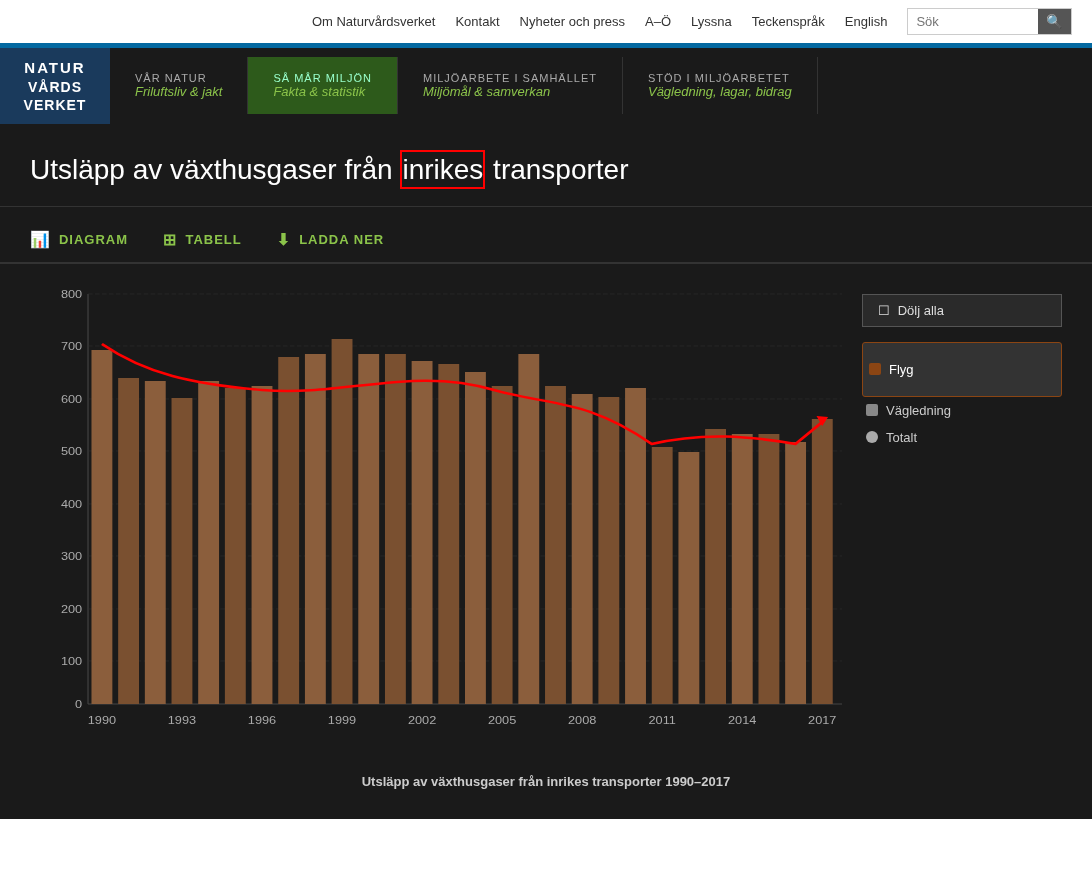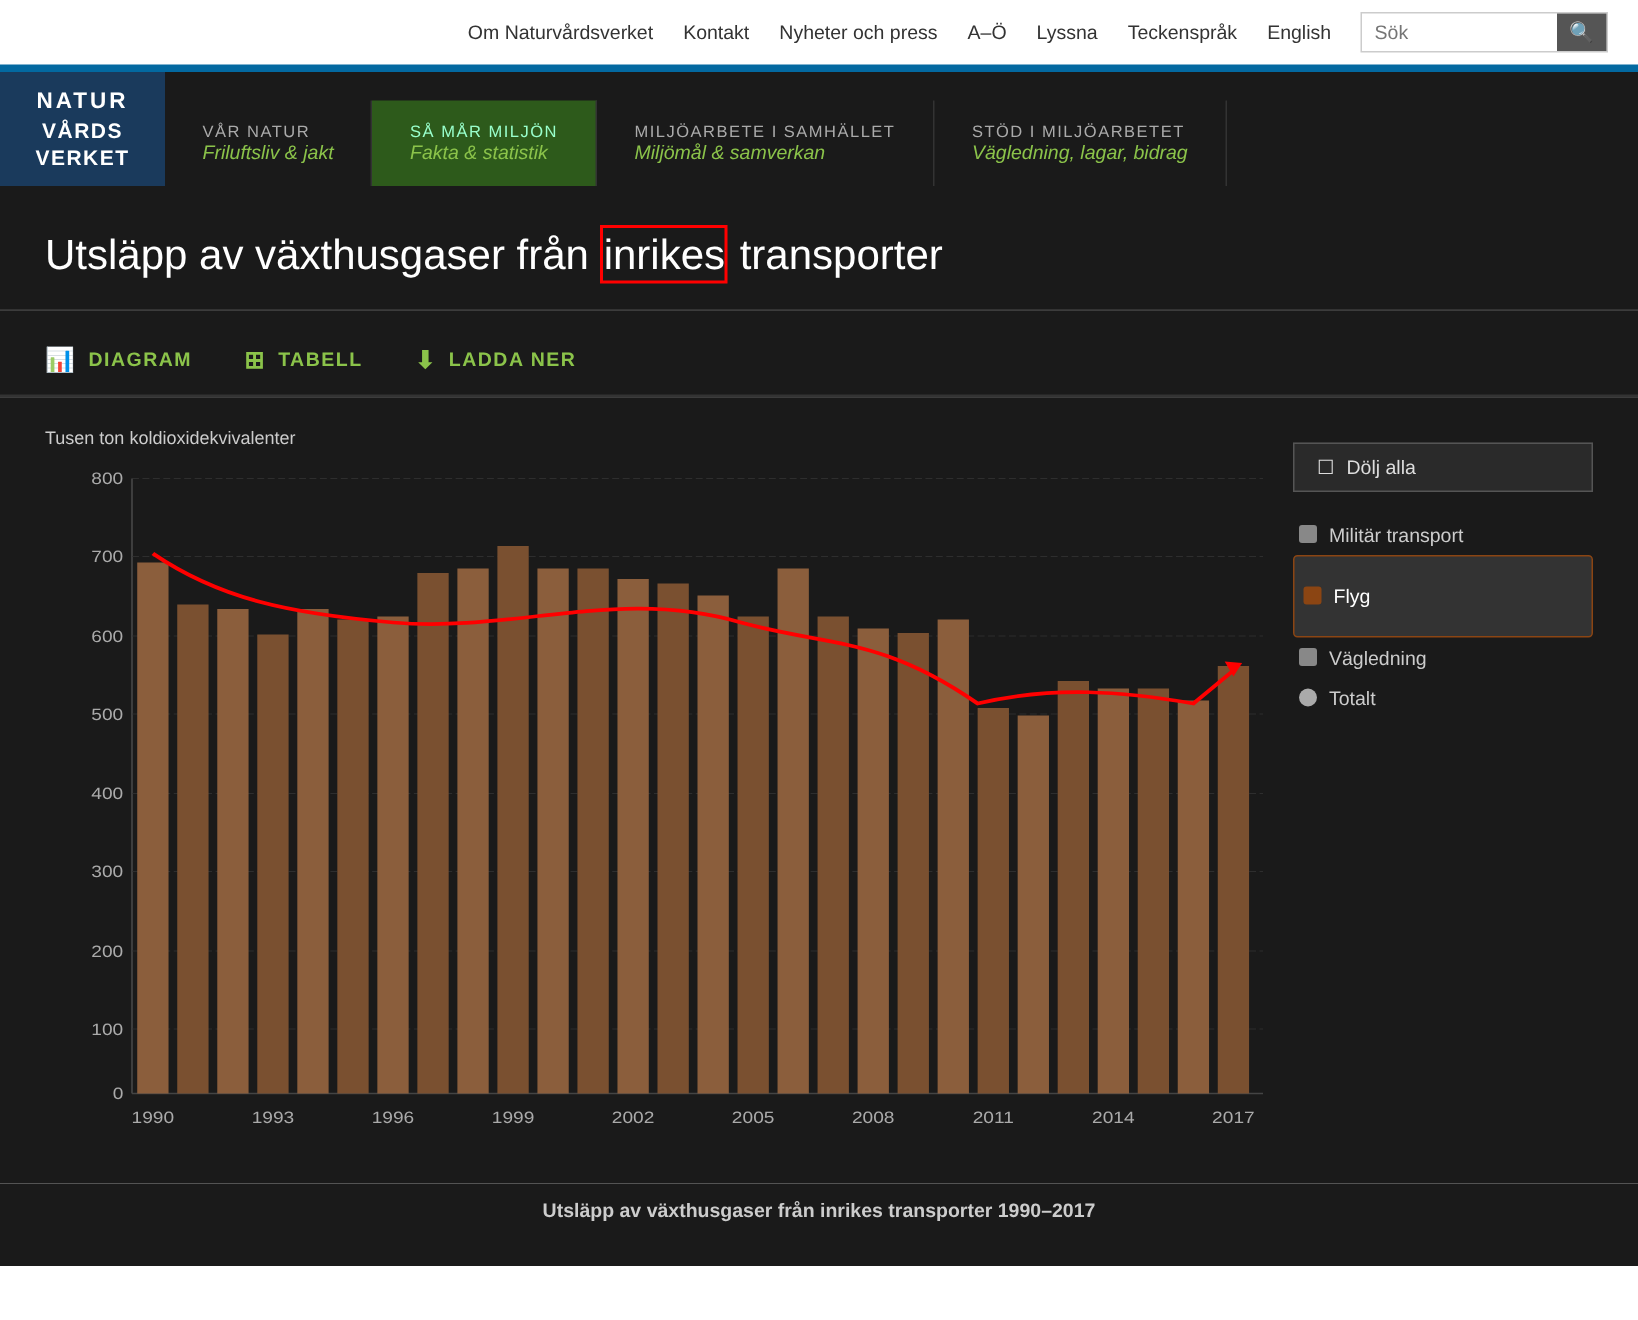--- a/index.html
+++ b/index.html
@@ -11,21 +11,21 @@
     .top-nav .search-box { display: flex; align-items: center; border: 1px solid #ccc; }
     .top-nav .search-box input { border: none; outline: none; padding: 4px 8px; font-size: 13px; width: 130px; }
     .top-nav .search-box button { background: #555; border: none; color: #fff; padding: 5px 8px; cursor: pointer; }
 
     
     .main-header { background: #1a1a1a; display: flex; align-items: stretch; }
     .logo-box { background: #1a3a5c; padding: 10px 15px; display: flex; align-items: center; justify-content: center; min-width: 110px; }
     .logo-text { color: #fff; font-weight: bold; font-size: 14px; line-height: 1.3; text-align: center; text-transform: uppercase; letter-spacing: 1px; }
     .logo-text .natur { font-size: 15px; letter-spacing: 2px; }
 
-    .main-nav { display: flex; align-items: flex-end; flex: 1; }
+    .main-nav { display: flex; align-items: center; flex: 1; }
     .nav-item { color: #ccc; text-decoration: none; padding: 15px 25px; display: flex; flex-direction: column; justify-content: center; font-size: 13px; border-right: 1px solid #333; }
     .nav-item.active { background: #2d5a1b; color: #fff; }
     .nav-item .nav-label { font-size: 11px; text-transform: uppercase; letter-spacing: 1px; color: #aaa; }
     .nav-item.active .nav-label { color: #9fc; }
     .nav-item .nav-sub { font-style: italic; font-size: 13px; color: #8bc34a; }
     .nav-item.active .nav-sub { color: #8bc34a; }
 
     
     .page-title-area { background: #1a1a1a; padding: 30px 30px 20px 30px; border-bottom: 1px solid #333; }
     .page-title { color: #fff; font-size: 28px; font-weight: normal; }
@@ -114,21 +114,20 @@
     <span>TABELL</span>
   </button>
   <button class="tab-btn">
     <span class="tab-icon">⬇</span>
     <span>LADDA NER</span>
   </button>
 </div>
 
 <div class="chart-container">
   <div class="chart-left">
-    <div class="chart-y-label">Tusen ton koldioxidekvivalenter</div>
     <div class="chart-wrapper">
       <svg class="chart-svg" viewBox="0 0 700 460" preserveAspectRatio="none">
 
         <line x1="50" y1="10" x2="50" y2="420" stroke="#444" stroke-width="1"></line>
         <line x1="50" y1="420" x2="700" y2="420" stroke="#444" stroke-width="1"></line>
 
         <line x1="50" y1="10" x2="700" y2="10" stroke="#333" stroke-width="0.5" stroke-dasharray="4,2"></line>
         <line x1="50" y1="62" x2="700" y2="62" stroke="#333" stroke-width="0.5" stroke-dasharray="4,2"></line>
         <line x1="50" y1="115" x2="700" y2="115" stroke="#333" stroke-width="0.5" stroke-dasharray="4,2"></line>
         <line x1="50" y1="167" x2="700" y2="167" stroke="#333" stroke-width="0.5" stroke-dasharray="4,2"></line>
@@ -221,24 +220,20 @@
       </svg>
     </div>
   </div>
 
   <div class="chart-legend">
     <button class="legend-hide-all">
       <span>☐</span>
       <span>Dölj alla</span>
     </button>
 
-    <div class="legend-item">
-      <div class="legend-dot" style="background:#888;"></div>
-      <span>Militär transport</span>
-    </div>
     <div class="legend-item active-item" style="background:#333; border: 1px solid #8B4513; border-radius:3px; padding:19px 6px;">
       <div class="legend-dot" style="background:#8B4513;"></div>
       <span style="color:#fff;">Flyg</span>
     </div>
     <div class="legend-item">
       <div class="legend-dot" style="background:#888;"></div>
       <span>Vägledning</span>
     </div>
     <div class="legend-item">
       <div class="legend-dot" style="background:#aaa; border-radius:50%;"></div>

